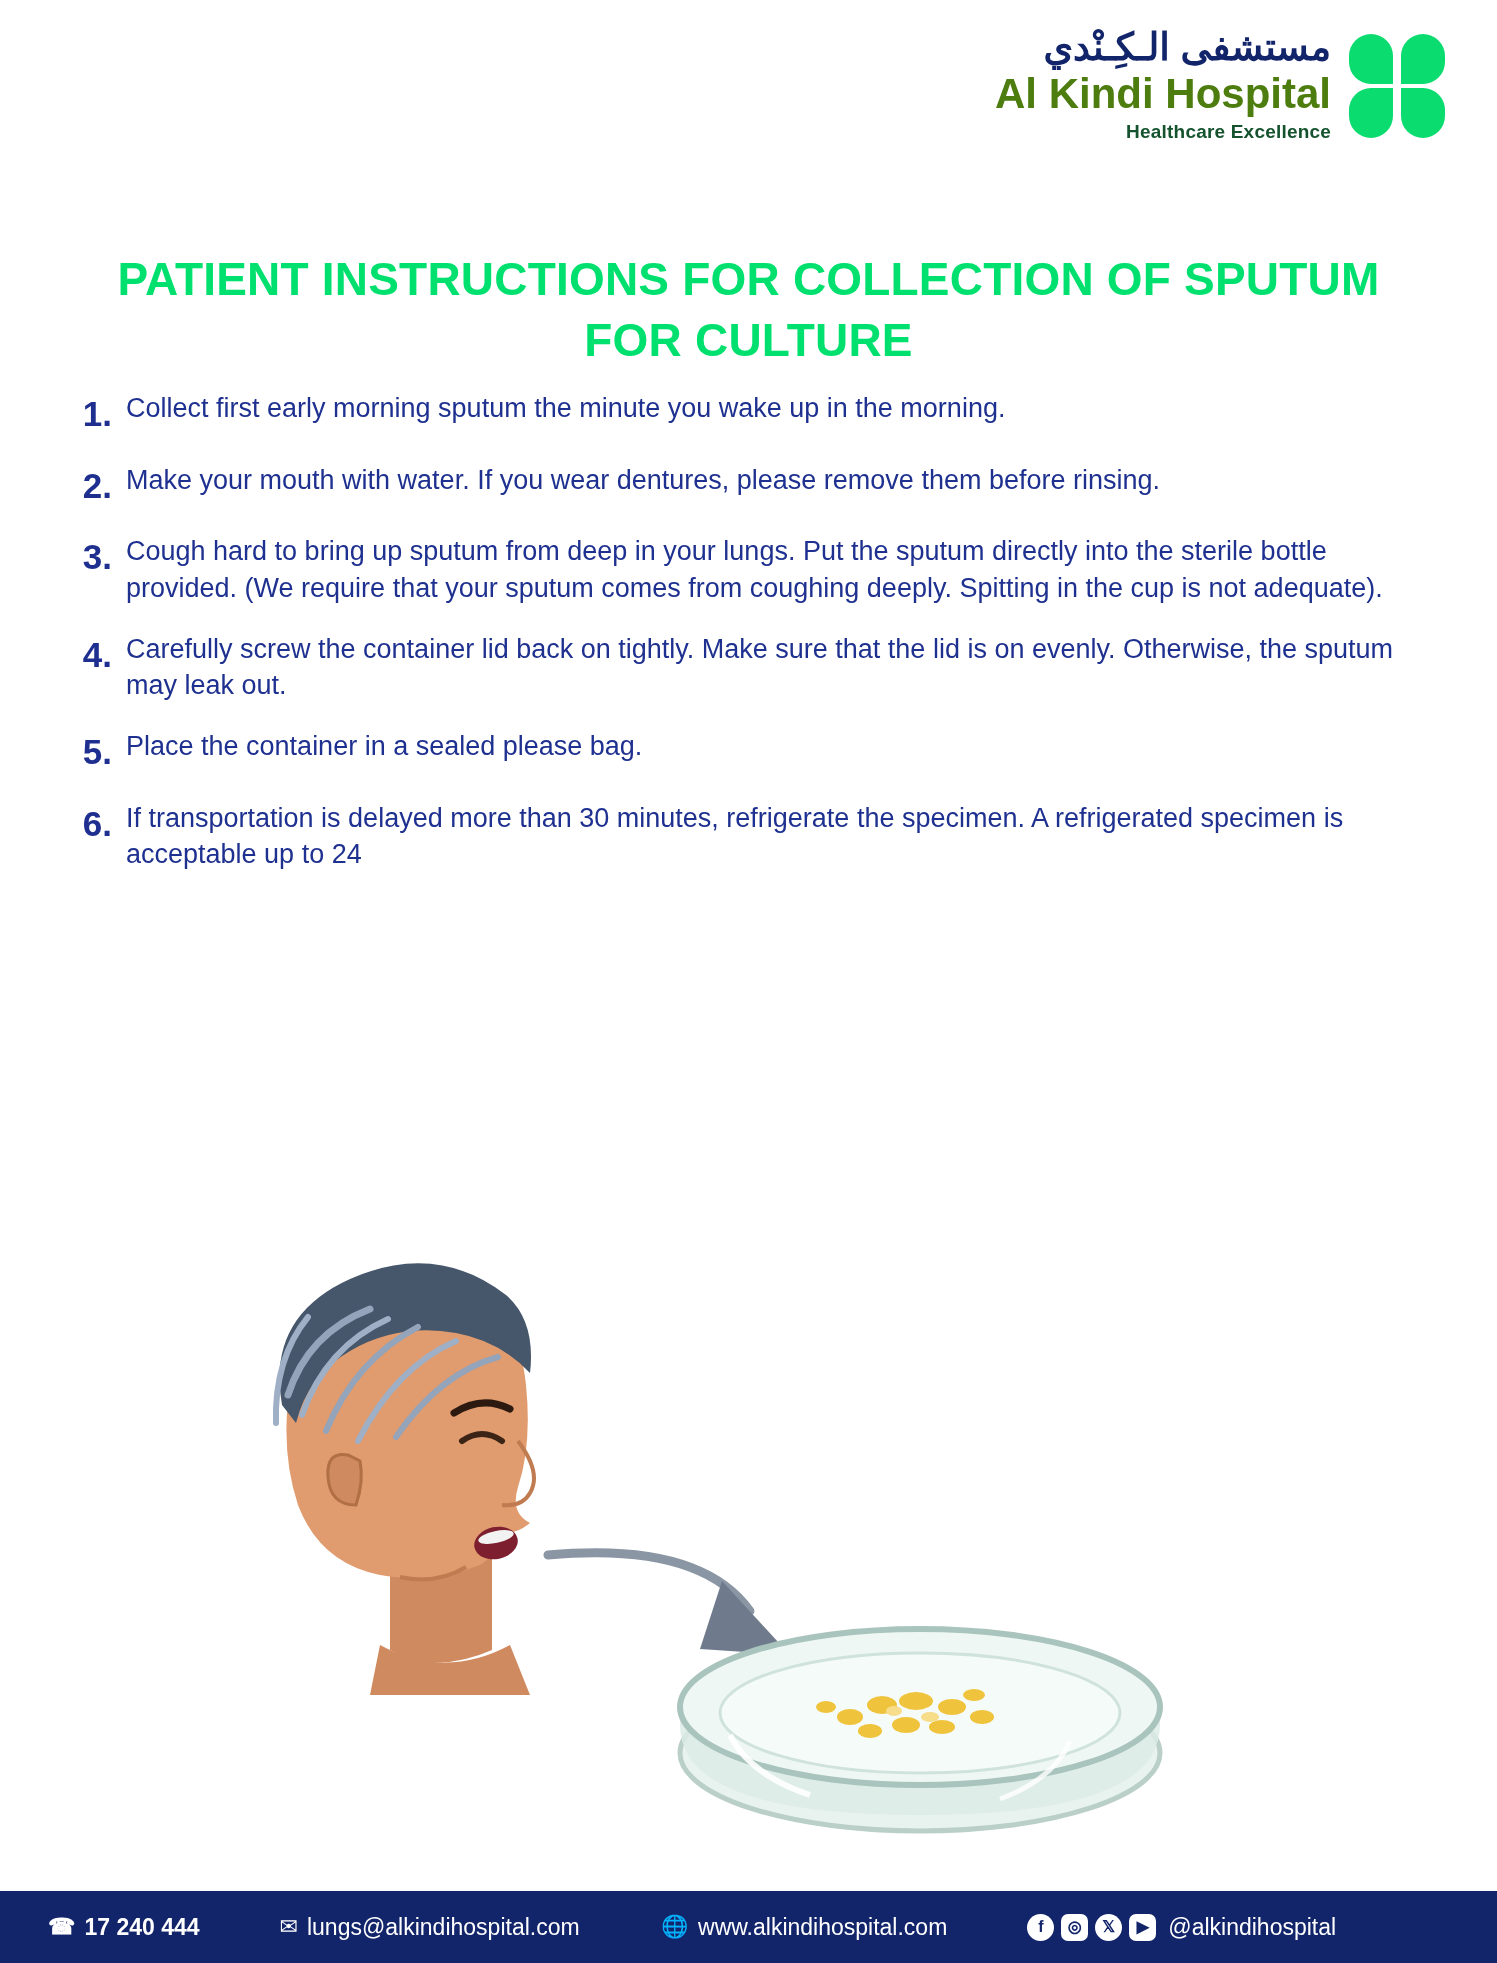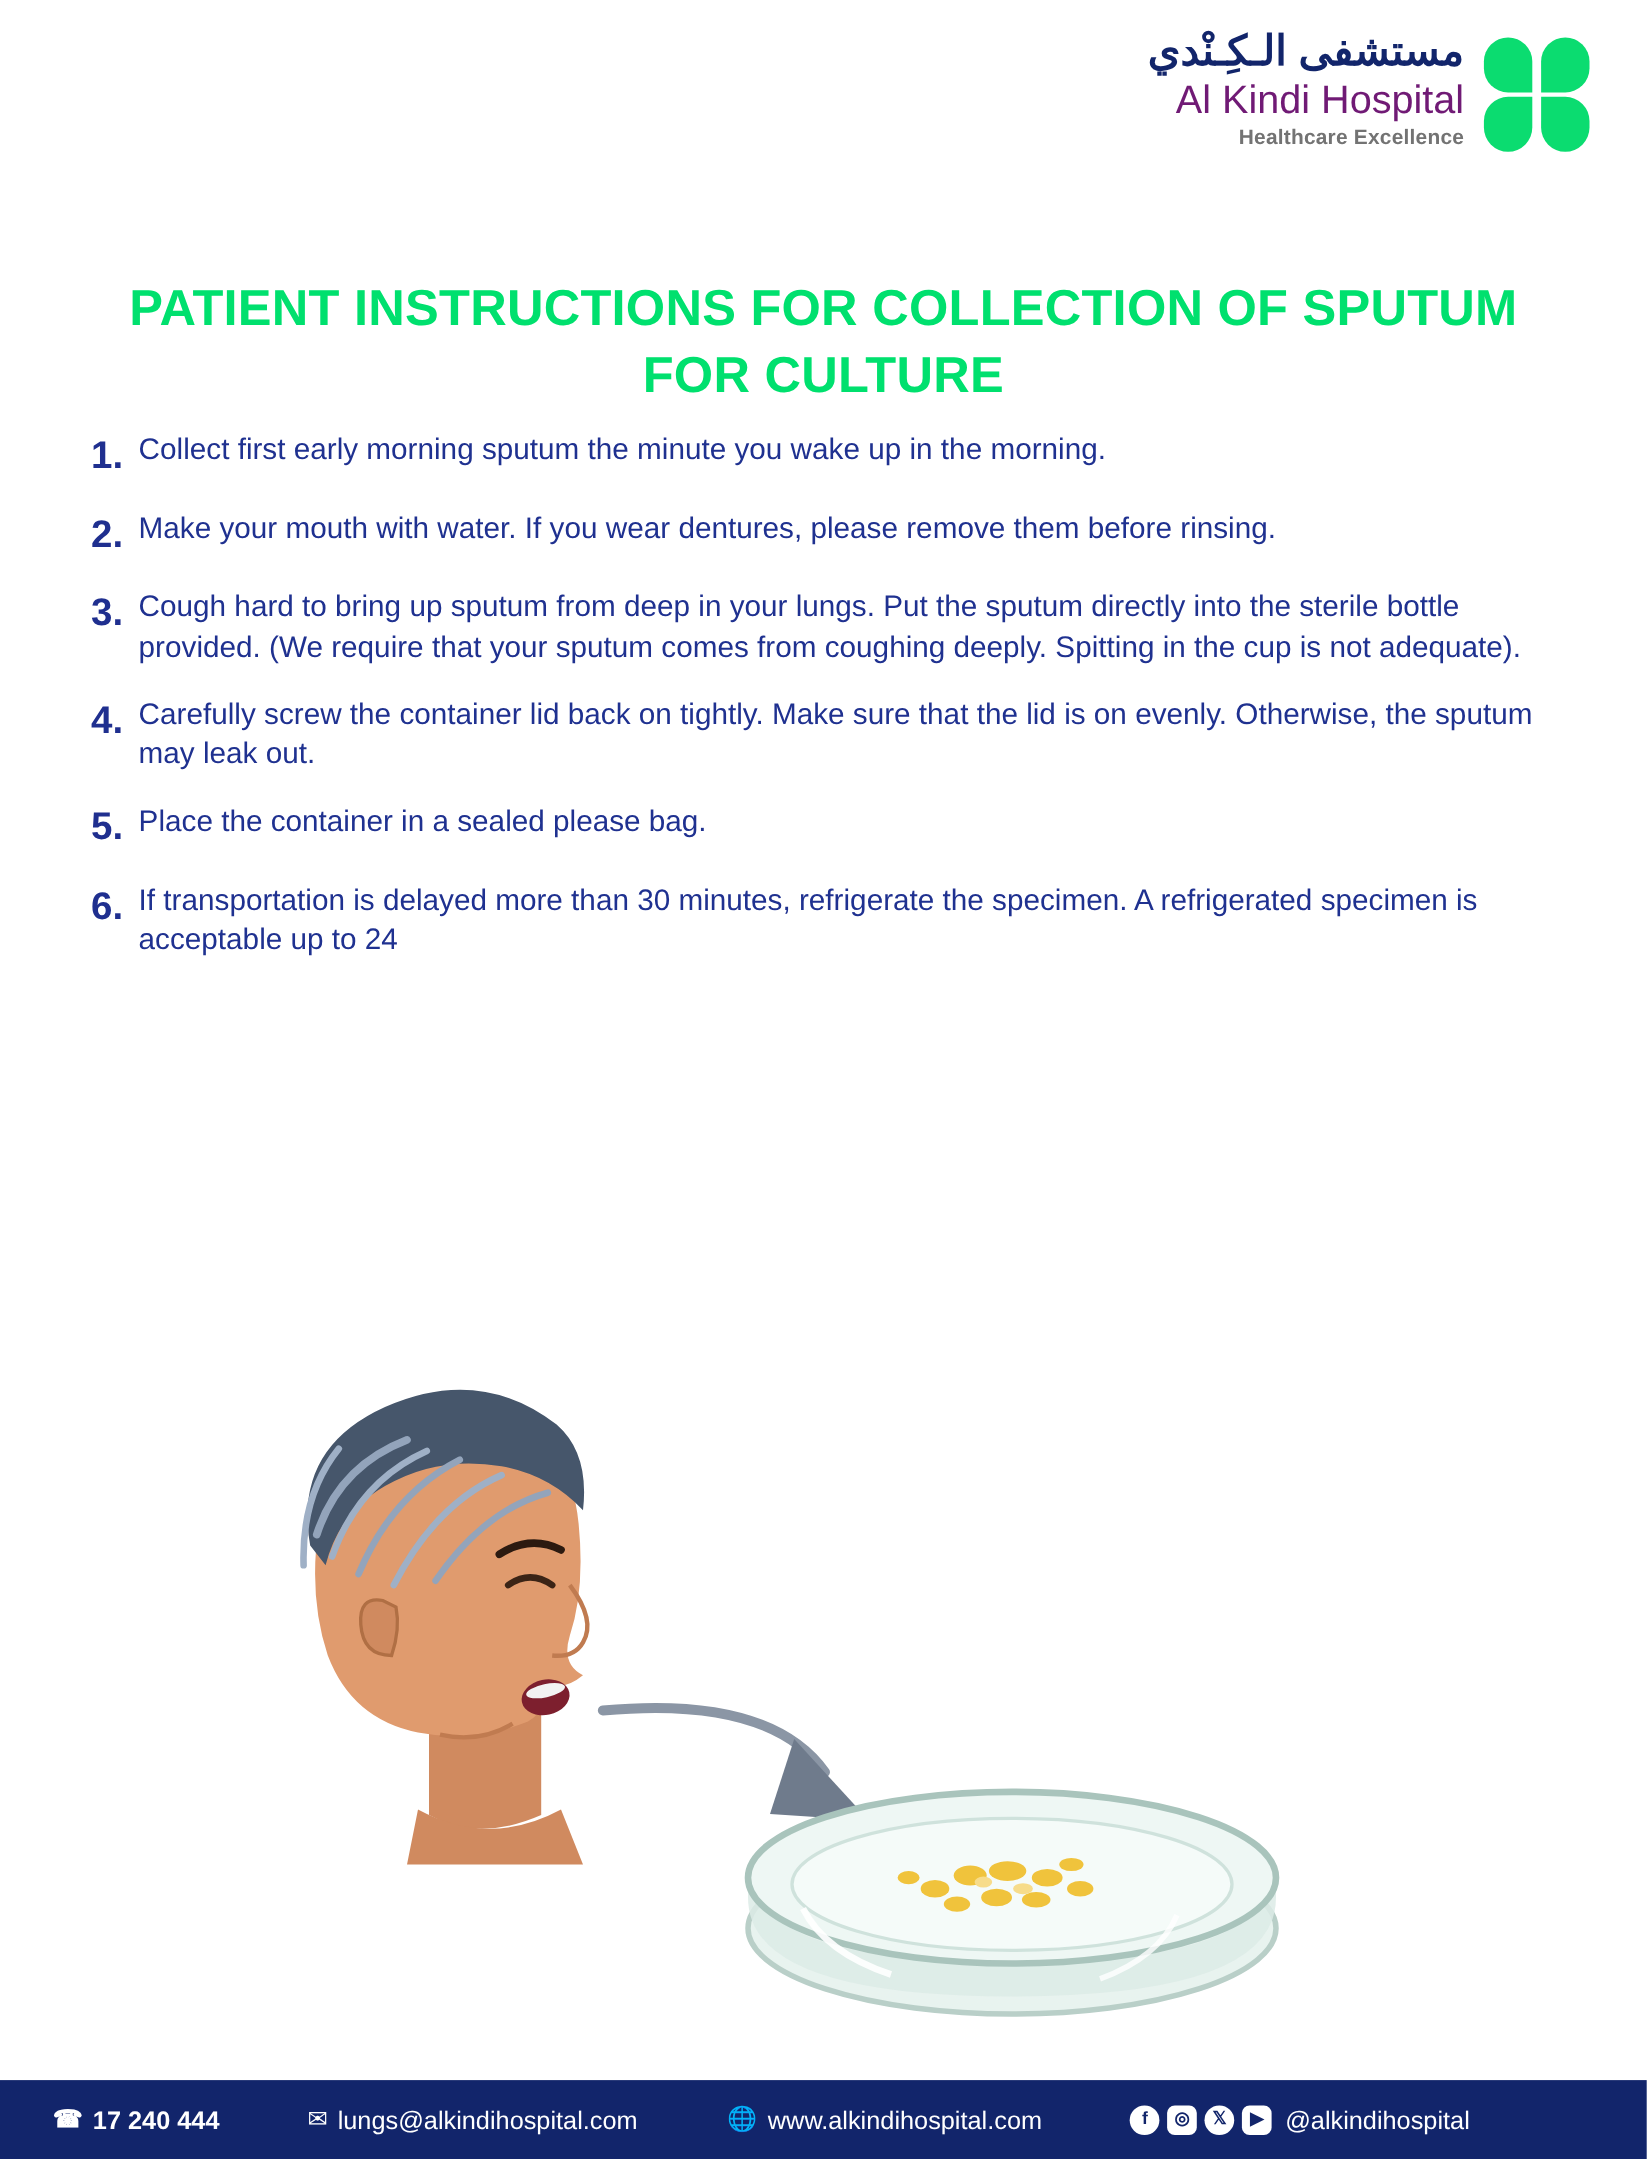--- a/index.html
+++ b/index.html
@@ -31,29 +31,29 @@
     line-height: 1.05;
   }
   .logo-arabic {
     font-size: 38px;
     font-weight: bold;
     color: #12256b;
     letter-spacing: 0.5px;
     direction: rtl;
   }
   .logo-en {
-    font-size: 36px;
-    font-weight: normal;
-    color: #701a75;
+    font-size: 42px;
+    font-weight: bold;
+    color: #4d7c0f;
     margin-top: 4px;
   }
   .logo-tag {
     font-size: 19px;
     font-weight: bold;
-    color: #737373;
+    color: #14532d;
     margin-top: 6px;
     letter-spacing: 0.2px;
   }
   .logo-mark {
     width: 96px;
     height: 110px;
     position: relative;
     margin-top: 6px;
   }
   .petal {

